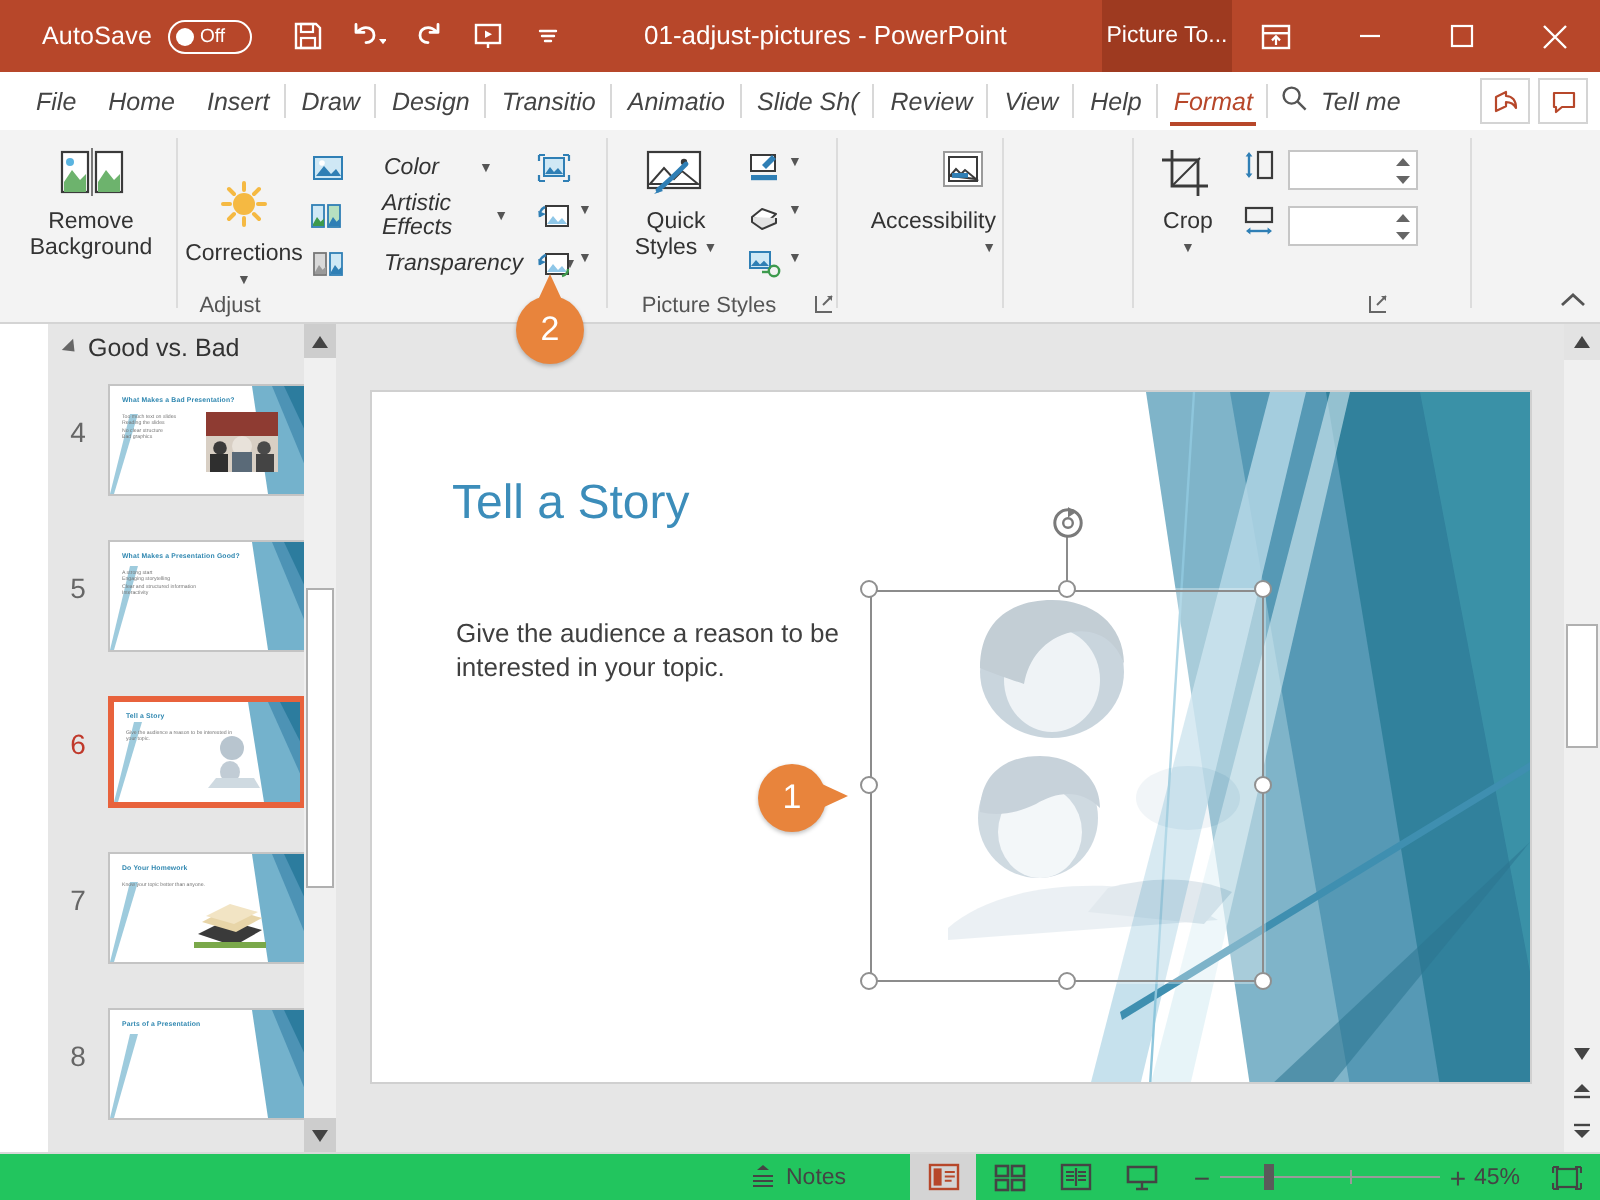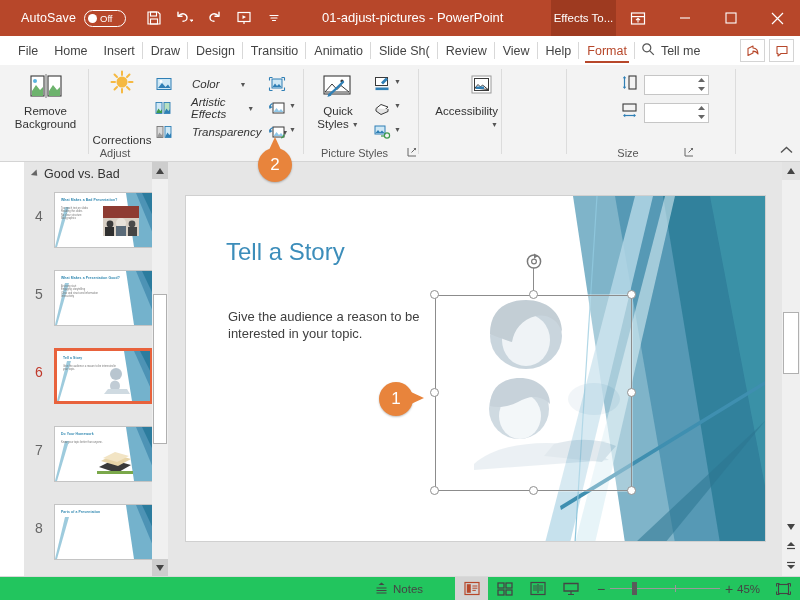--- a/index.html
+++ b/index.html
@@ -37,21 +37,21 @@
   .ribbon-display{
     position:absolute; left:625px; top:6px; width:26px;height:24px;
     display:flex;align-items:center;justify-content:center;
   }
   .win-btns{ position:absolute; right:0; top:0; display:flex; height:36px;}
   .win-btn{ width:46px;height:36px;display:flex;align-items:center;justify-content:center;}
 
   
   .menubar{
     position:absolute; left:0; top:36px; width:800px; height:29px;
-    background:#fff; display:flex; align-items:center;
+    background:#fff; display:flex; align-items:center;font-style:italic;
   }
   .menu-item{
     font-size:12.5px; color:#444; padding:0 8px; height:29px;
     display:flex; align-items:center; position:relative;
     white-space:nowrap; overflow:hidden;
   }
   .menu-item.first{ margin-left:10px;}
   .menu-item.sep:after{
     content:""; position:absolute; right:0; top:6px; height:17px; width:1px; background:#d8d8d8;
   }
@@ -233,21 +233,21 @@
           <path d="M8 11.5v2.5" stroke="#fff" stroke-width="1.2"></path>
         </svg>
     </div>
     <div class="qat-btn">
       <svg width="16" height="16" viewBox="0 0 16 16">
           <path d="M4 5.5h8M5 8h6M6.5 10.5h3" stroke="#fff" stroke-width="1.2" stroke-linecap="round"></path>
         </svg>
     </div>
   </div>
   <span class="title-text">01-adjust-pictures  -  PowerPoint</span>
-  <div class="ctx-tab">Effects To...</div>
+  <div class="ctx-tab">Picture To...</div>
   <div class="ribbon-display">
     <svg width="16" height="15" viewBox="0 0 16 15">
         <rect x="1.5" y="2" width="13" height="11" fill="none" stroke="#fff" stroke-width="1.2"></rect>
         <path d="M1.5 5.6h13" stroke="#fff" stroke-width="1.2"></path>
         <path d="M8 11.5V7.2M6 9.2L8 7.2l2 2" fill="none" stroke="#fff" stroke-width="1.1"></path>
       </svg>
   </div>
   <div class="win-btns">
     <div class="win-btn">
       <svg width="12" height="12" viewBox="0 0 12 12">
@@ -314,21 +314,21 @@
             <circle cx="6" cy="8" r="2" fill="#5ab4e0"></circle>
             <rect x="19" y="3" width="13" height="20" fill="#fff" stroke="#3a3a3a" stroke-width="1.1"></rect>
             <path d="M20 18l4-6 4 5 3-3v9H20z" fill="#6db36d"></path>
             <path d="M17 1v24" stroke="#777" stroke-width="1"></path>
           </svg>
       </span>
       <span>Remove</span>
       <span>Background</span>
     </div>
     <div class="gdiv" style="left:88px;"></div>
-    <div class="bigbtn" style="position:absolute;left:92px;top:4px;width:60px;gap:33px;">
+    <div class="bigbtn" style="position:absolute;left:92px;top:24px;width:60px;">
       <span class="bi">
         <svg width="34" height="30" viewBox="0 0 34 30">
             <circle cx="17" cy="13" r="5.5" fill="#f5b942"></circle>
             <g stroke="#f5b942" stroke-width="2" stroke-linecap="round">
               <path d="M17 2.5v3.5M17 20v3.5M6.5 13h3.5M24 13h3.5M9.5 5.5l2.5 2.5M22 18l2.5 2.5M24.5 5.5L22 8M12 18l-2.5 2.5"></path>
             </g>
           </svg>
       </span>
       <span>Corrections</span>
       <span class="caret">▼</span>
@@ -470,20 +470,31 @@
       <span class="caret">▼</span>
     </div>
   </div>
 
   <div class="gdiv" style="left:501px;"></div>
 
 
   <div class="gdiv" style="left:566px;"></div>
 
   <div class="rgroup" style="left:568px; width:230px;">
+    <div class="bigbtn" style="position:absolute;left:4px;top:8px;width:44px;">
+      <span class="bi">
+        <svg width="30" height="30" viewBox="0 0 30 30">
+            <path d="M7 2v18h18" fill="none" stroke="#3a3a3a" stroke-width="1.4"></path>
+            <path d="M2 7h18v18" fill="none" stroke="#3a3a3a" stroke-width="1.4"></path>
+            <path d="M7 20L21 6" stroke="#3a3a3a" stroke-width="1"></path>
+          </svg>
+      </span>
+      <span>Crop</span>
+      <span class="caret">▼</span>
+    </div>
 
     <div style="position:absolute;left:53px;top:9px;display:flex;align-items:center;gap:6px;">
       <span>
         <svg width="17" height="17" viewBox="0 0 17 17">
             <rect x="8" y="2" width="7" height="13" fill="none" stroke="#3a3a3a" stroke-width="1.1"></rect>
             <path d="M3.5 3v11" stroke="#2f7fb5" stroke-width="1.2"></path>
             <path d="M1.8 4.2L3.5 2l1.7 2.2zM1.8 12.8L3.5 15l1.7-2.2z" fill="#2f7fb5"></path>
           </svg>
       </span>
       <div class="spinbox">
@@ -512,21 +523,20 @@
         <span class="spin-arrows">
           <svg width="7" height="4" viewBox="0 0 7 4">
               <path d="M3.5 0L7 4H0z" fill="#666"></path>
             </svg>
           <svg width="7" height="4" viewBox="0 0 7 4">
               <path d="M3.5 4L0 0h7z" fill="#666"></path>
             </svg>
         </span>
       </div>
     </div>
-    <div class="glabel" style="left:-20px;width:160px;">Size</div>
     <div class="dlg-launcher" style="left:115px;">
       <svg width="10" height="10" viewBox="0 0 10 10">
           <path d="M1 1v8h8" fill="none" stroke="#666" stroke-width="1"></path>
           <path d="M9 1L4.5 5.5" stroke="#666" stroke-width="1"></path>
           <path d="M6.5 1H9v2.5z" fill="#666"></path>
         </svg>
     </div>
   </div>
 
   <div class="gdiv" style="left:735px;"></div>

